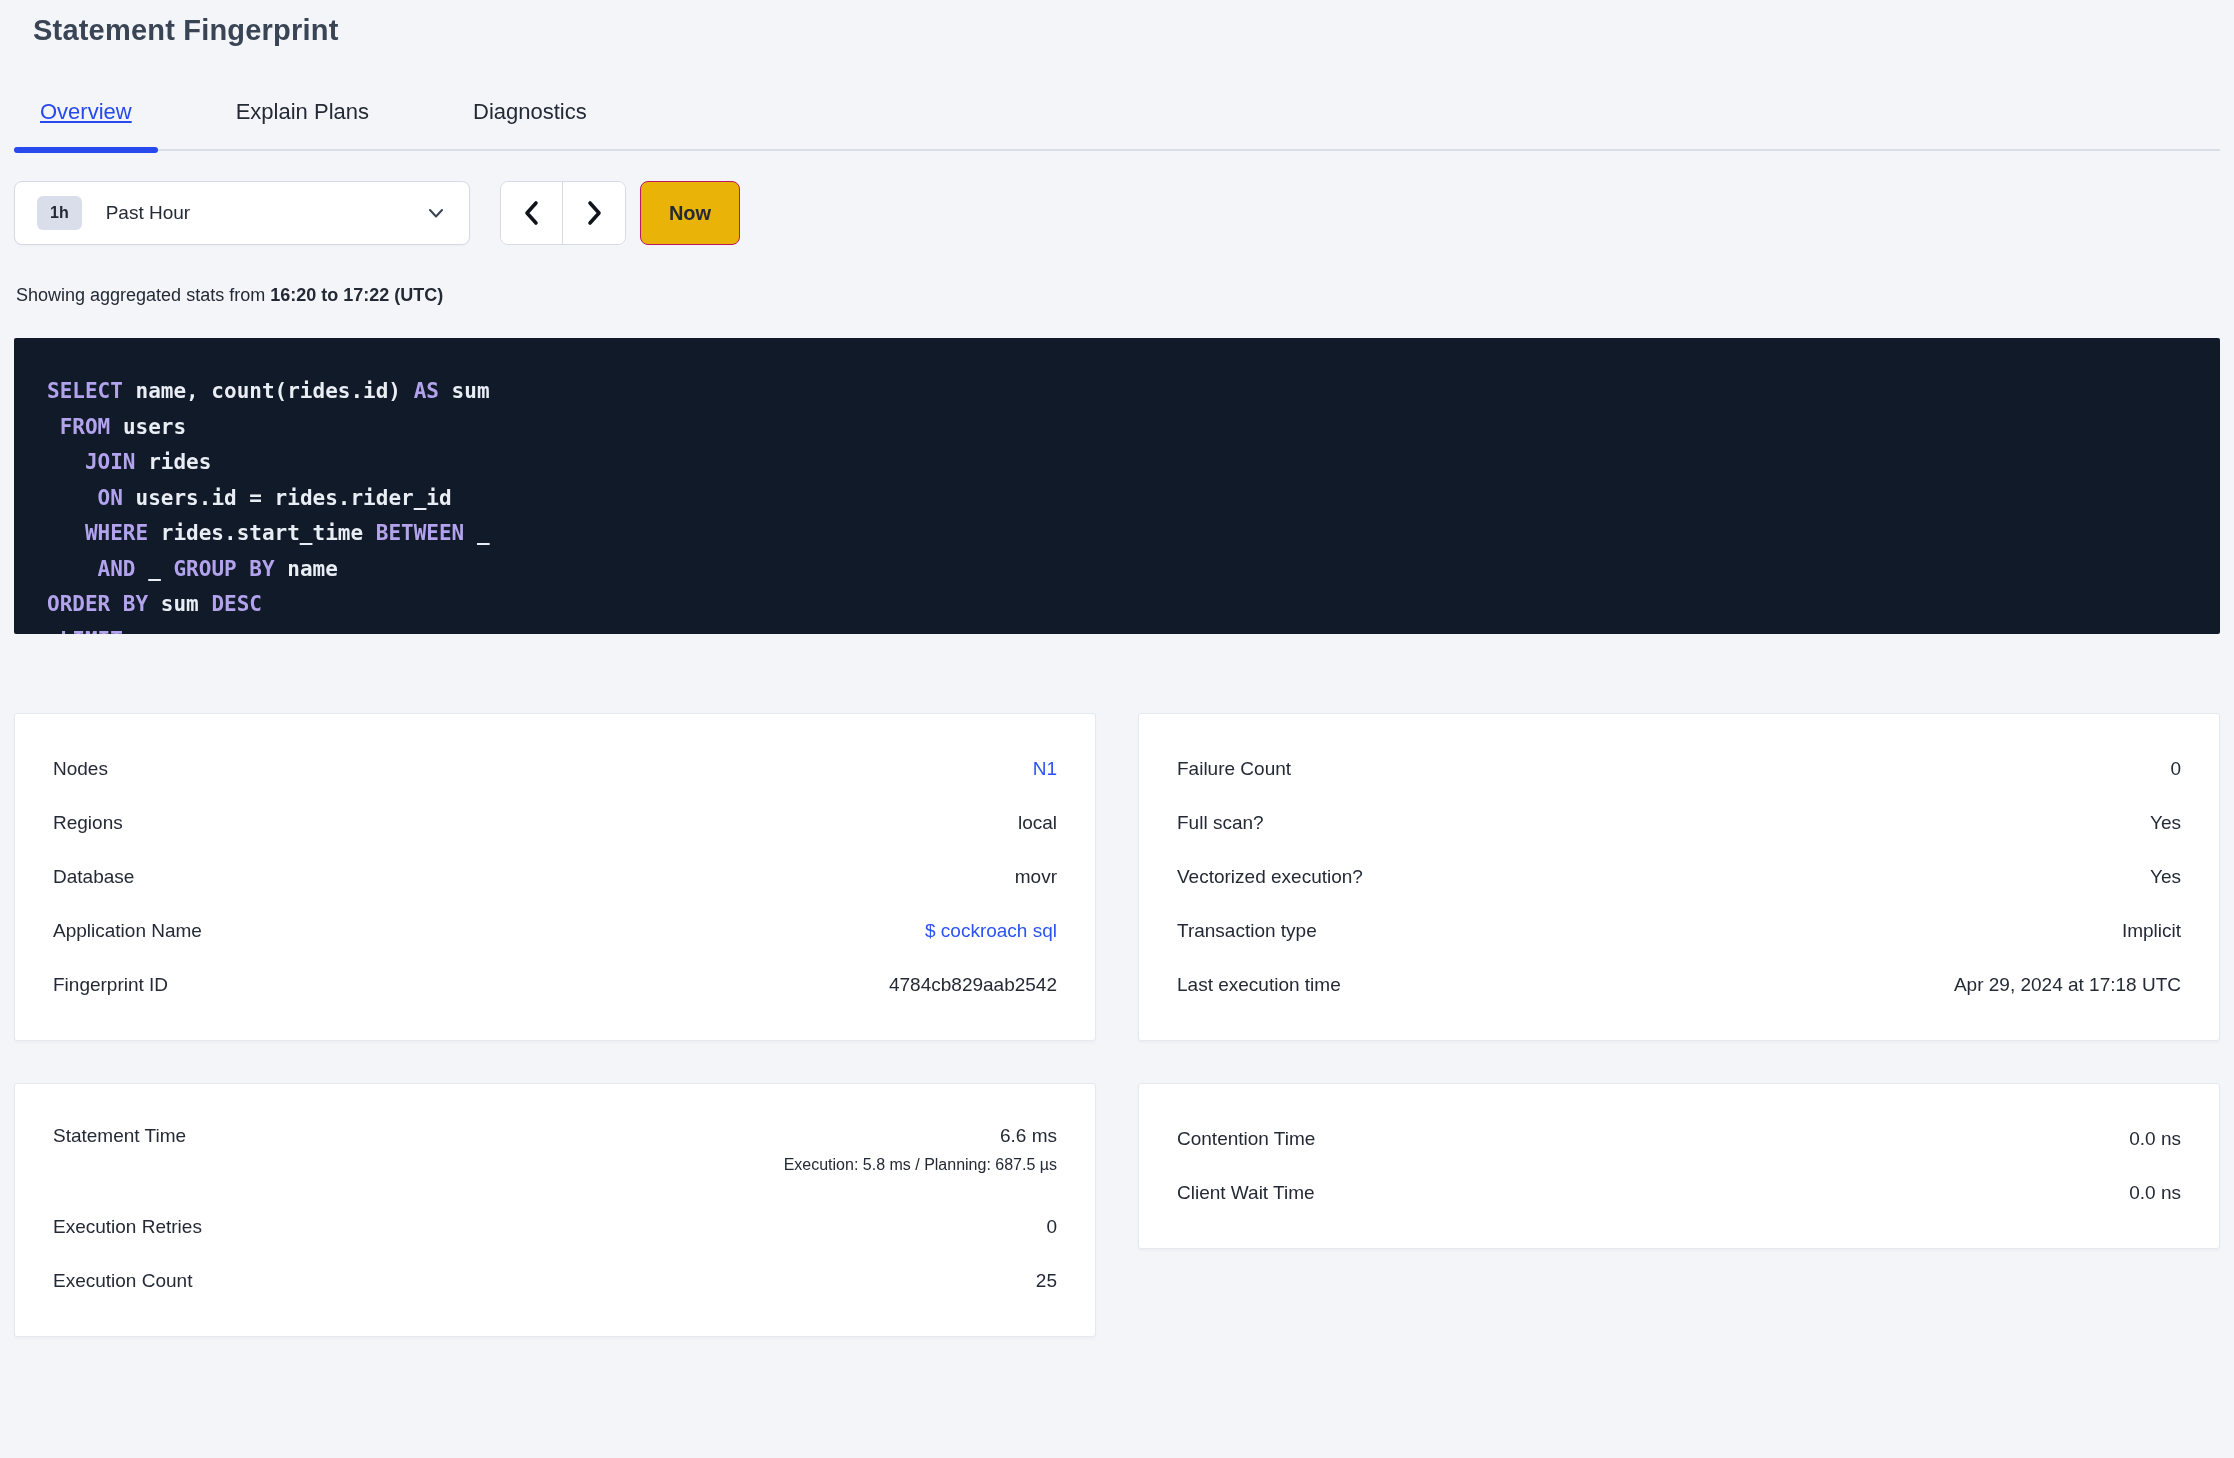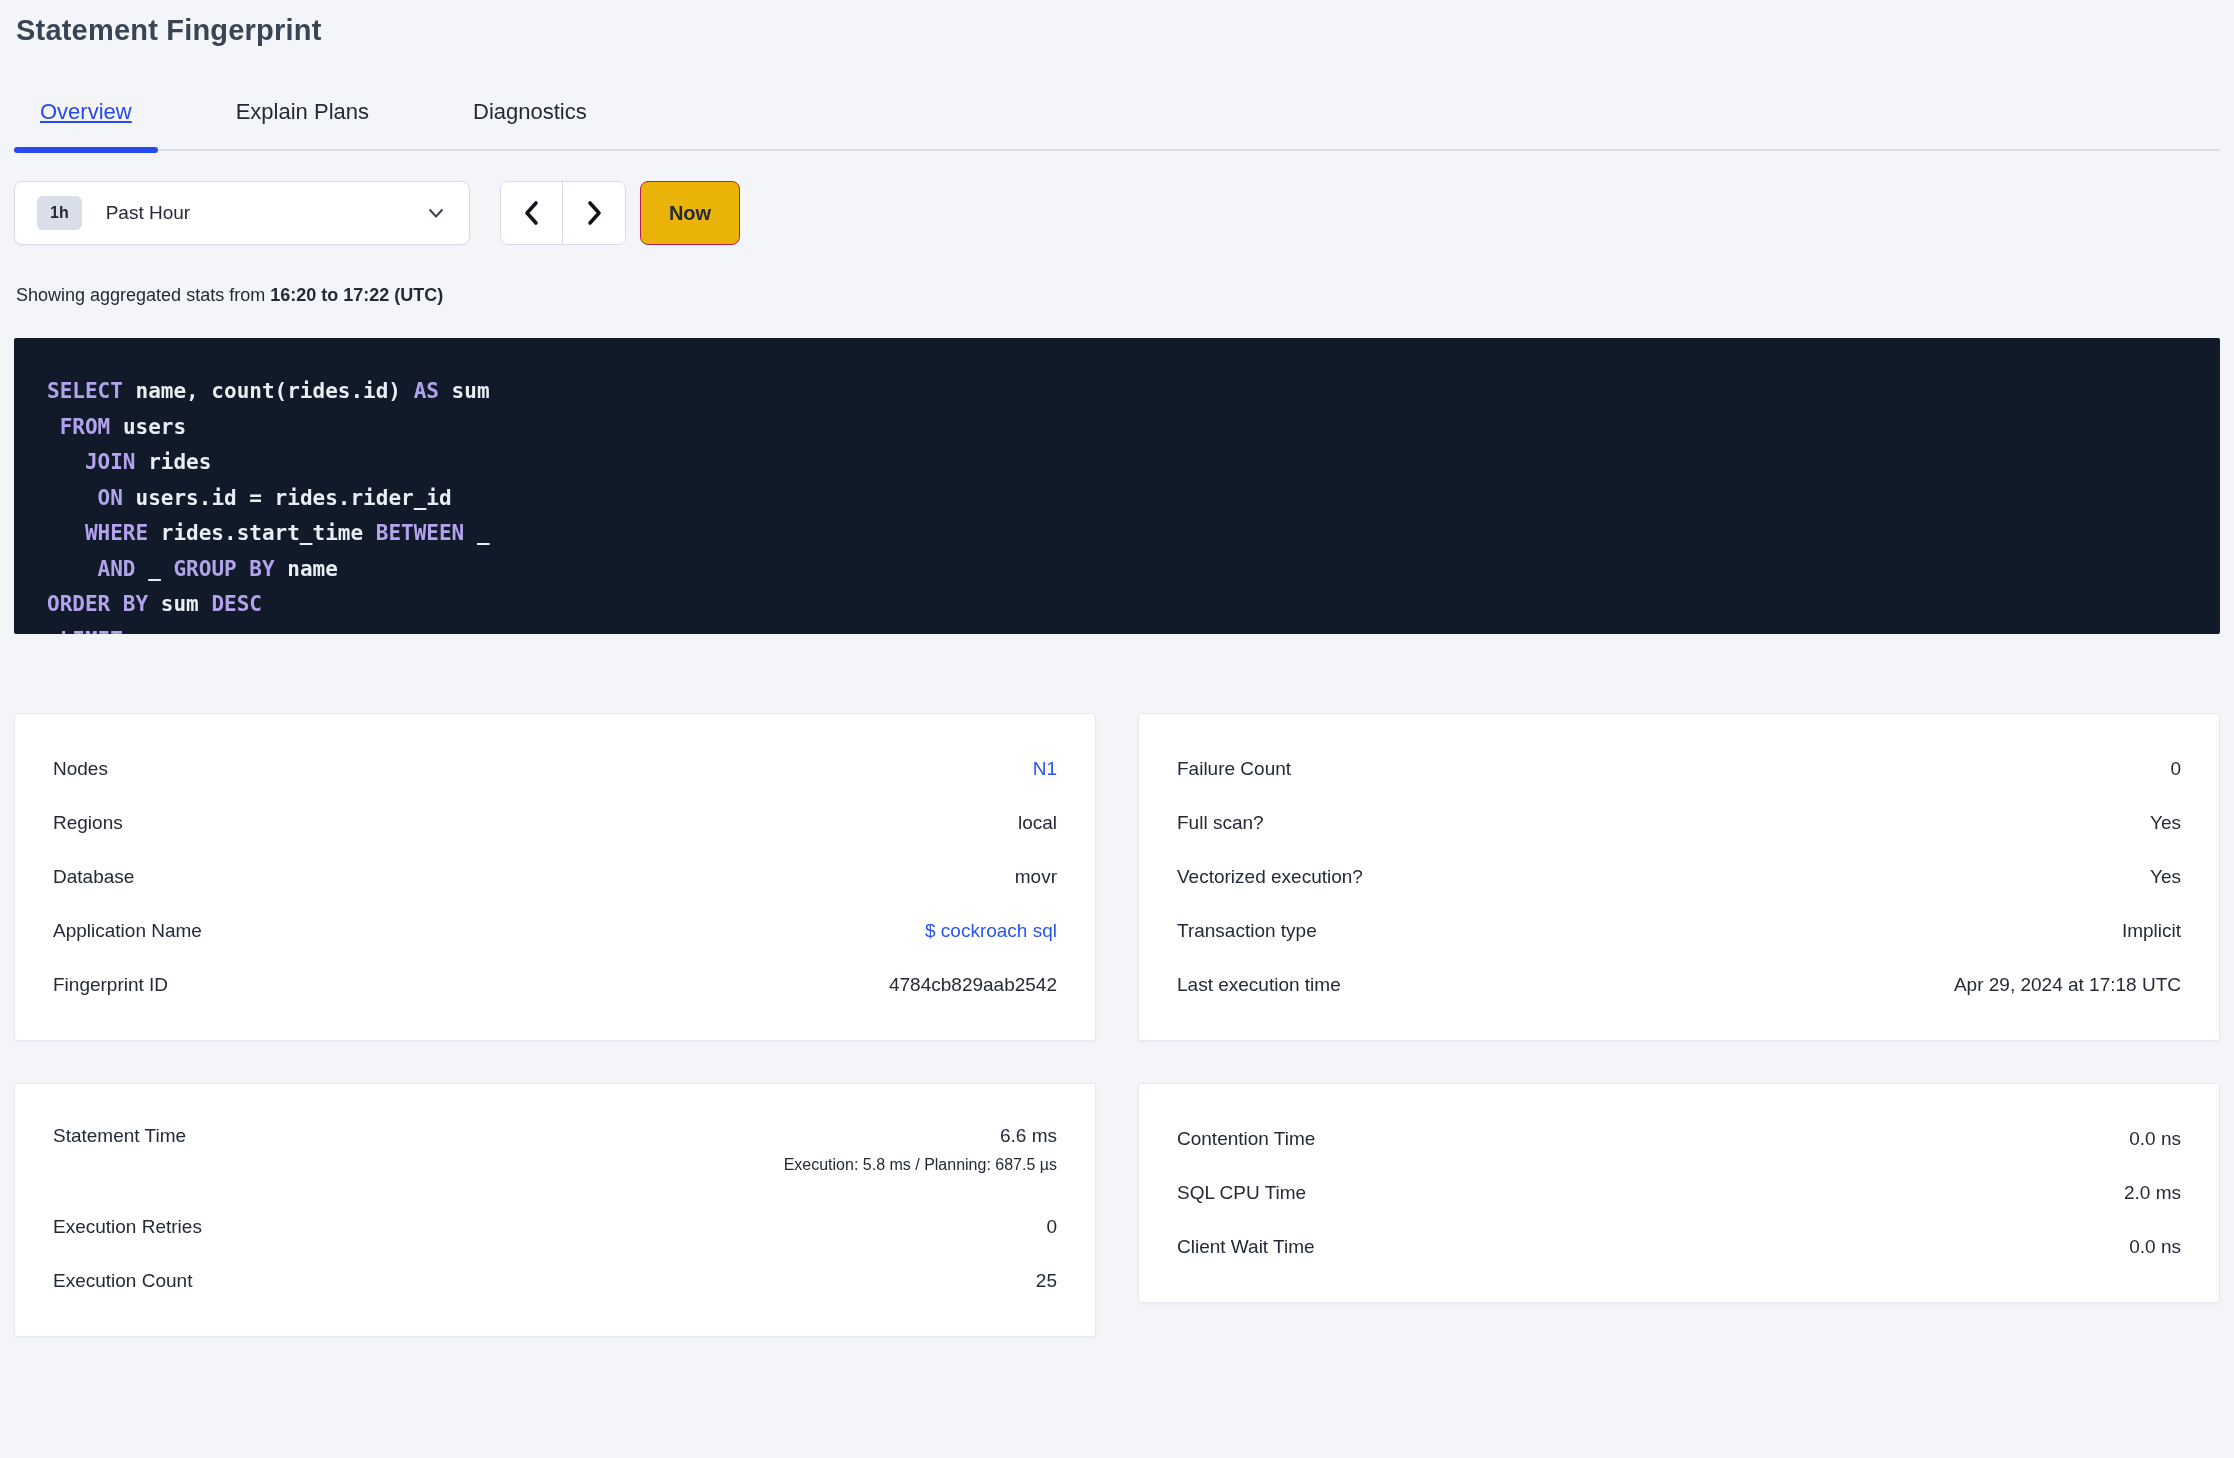--- a/index.html
+++ b/index.html
@@ -13,21 +13,21 @@
   html,body{margin:0;padding:0;}
   body{
     width:2234px;height:1458px;overflow:hidden;
     background:var(--page-bg);
     font-family:"Liberation Sans", sans-serif;
     color:var(--text-dark);
   }
   .page{padding:0 14px;}
 
   .page-title{
-    margin:14px 0 0 2px;font-size:29px;font-weight:700;
+    margin:14px 0 0 19px;font-size:29px;font-weight:700;
     color:var(--title);letter-spacing:.2px;
   }
 
   .tabbar{margin-top:46px;border-bottom:2px solid var(--border);display:flex;align-items:flex-end;}
   .tab{
     font-size:22px;padding:6px 26px 24px;margin-right:52px;
     position:relative;color:var(--text-dark);cursor:pointer;white-space:nowrap;
   }
   .tab.active{color:var(--accent-blue);text-decoration:underline;}
   .tab.active::after{
@@ -204,23 +204,19 @@
           <span class="stat-label">Execution Count</span>
           <div class="stat-value-wrap"><span class="stat-value">25</span></div>
         </div>
       </div>
     <div class="card">
         <div class="stat-row">
           <span class="stat-label">Contention Time</span>
           <div class="stat-value-wrap"><span class="stat-value">0.0 ns</span></div>
         </div>
         <div class="stat-row">
-          <span class="stat-label">SQL CPU Time</span>
-          <div class="stat-value-wrap"><span class="stat-value">2.0 ms</span></div>
-        </div>
-        <div class="stat-row">
           <span class="stat-label">Client Wait Time</span>
           <div class="stat-value-wrap"><span class="stat-value">0.0 ns</span></div>
         </div>
       </div>
   </div>
 
 </div>
 
 </body></html>

